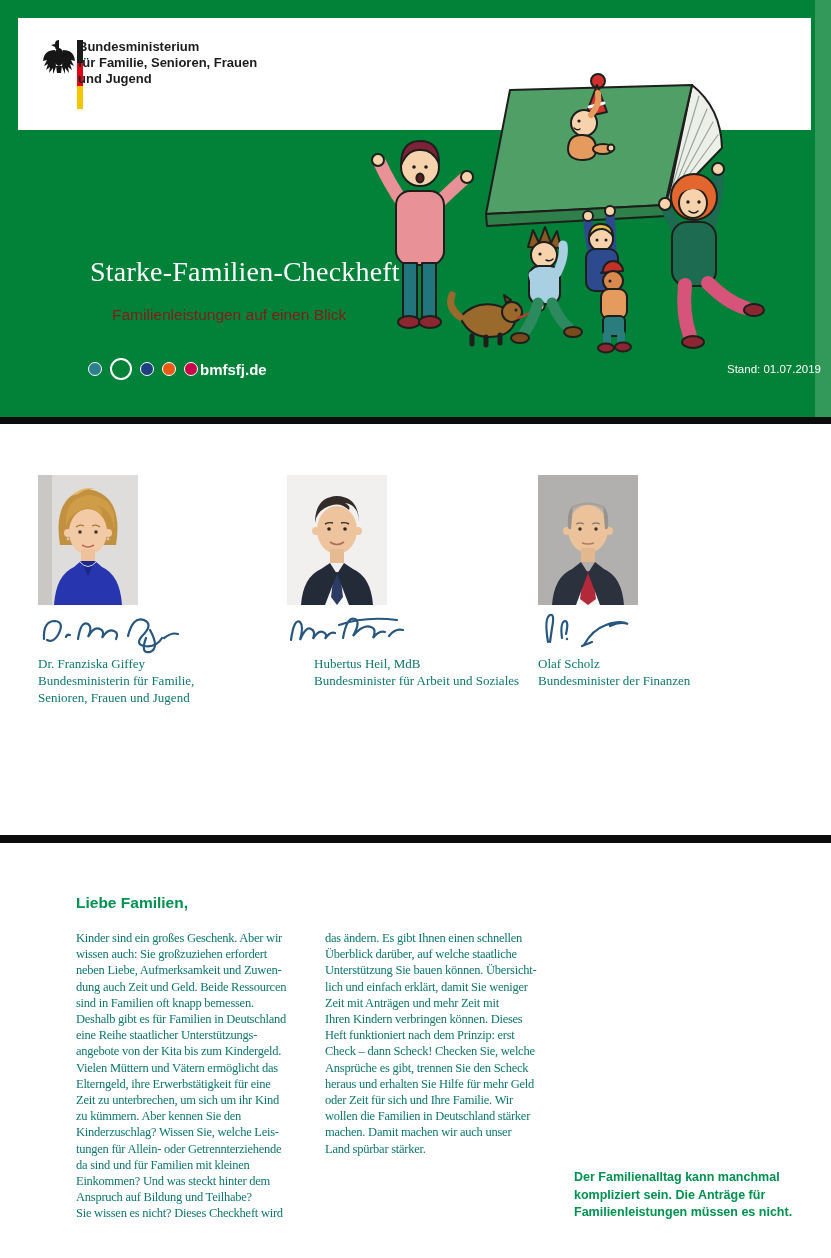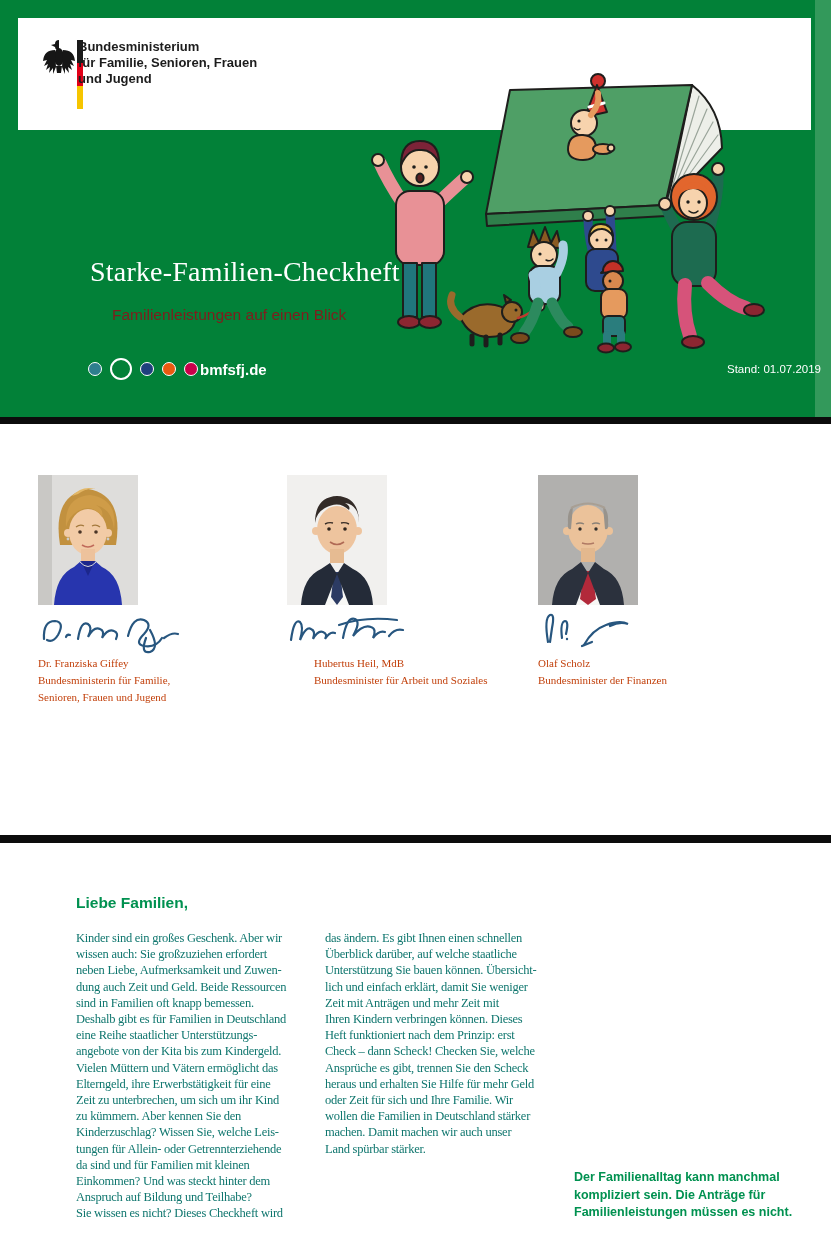--- a/index.html
+++ b/index.html
@@ -28,21 +28,21 @@
   .website{position:absolute;left:200px;top:361px;font-size:15px;font-weight:bold;color:#ffffff;cursor:pointer;}
   .stand{position:absolute;right:10px;top:363px;font-size:11.5px;color:#ffffff;}
   .bar1{position:absolute;left:0;top:417px;width:831px;height:7px;background:#0c0c0c;}
   .bar2{position:absolute;left:0;top:835px;width:831px;height:8px;background:#0c0c0c;}
 
   
   .portrait{position:absolute;top:475px;width:100px;height:130px;}
   .p1{left:38px;}.p2{left:287px;}.p3{left:538px;}
   .sig{position:absolute;top:608px;}
   .s1{left:36px;}.s2{left:285px;}.s3{left:536px;}
-  .who{position:absolute;font-family:"Liberation Serif",serif;font-size:11px;line-height:17px;color:#c2410c;}
+  .who{position:absolute;font-family:"Liberation Serif",serif;font-size:13px;line-height:17px;color:#0f766e;}
   .w1{left:38px;top:655px;}.w2{left:287px;top:655px;margin-left:27px;}.w3{left:538px;top:655px;}
   .who .role{white-space:pre-line;}
 
   
   .letter-heading{position:absolute;left:76px;top:894px;margin:0;font-size:15.5px;font-weight:600;color:#009150;}
   .col{position:absolute;top:930px;font-family:"Liberation Serif",serif;font-size:12.5px;line-height:16.2px;
        letter-spacing:-0.25px;color:#0f766e;white-space:pre-line;}
   .colL{left:76px;}.colR{left:325px;}
   .callout{position:absolute;left:574px;top:1169px;font-size:12.5px;font-weight:bold;line-height:17.5px;
            color:#009150;white-space:pre-line;}

